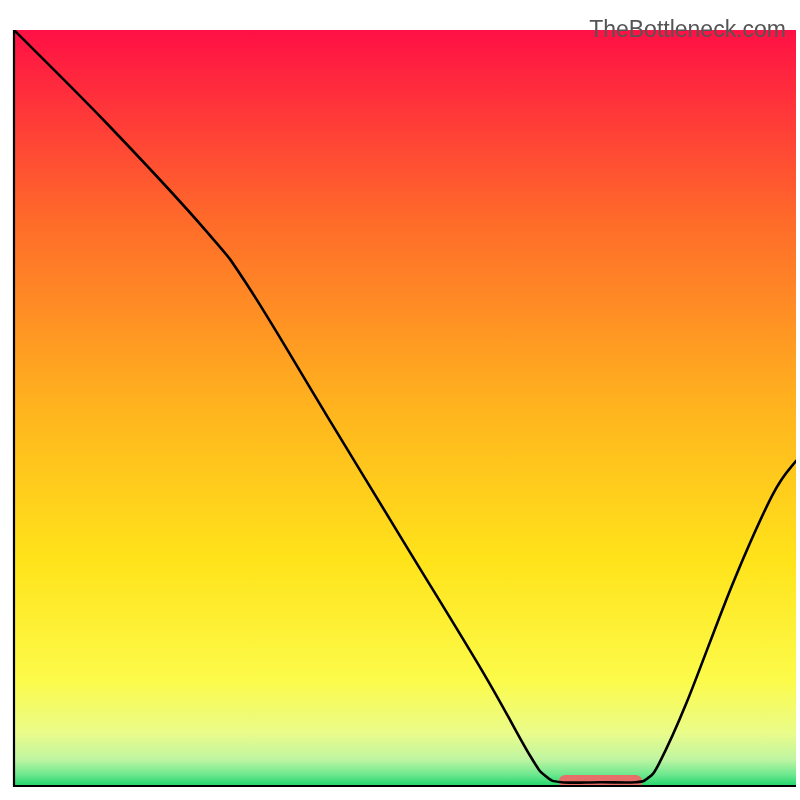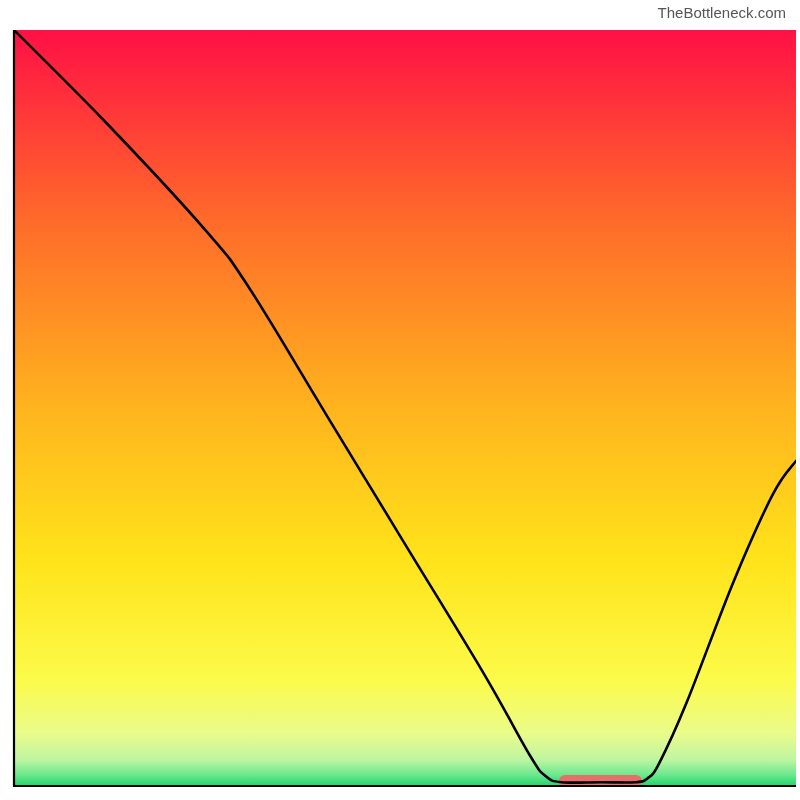--- a/index.html
+++ b/index.html
@@ -11,24 +11,24 @@
     overflow: hidden;
     font-family: Arial, Helvetica, sans-serif;
   }
   .container {
     position: relative;
     width: 800px;
     height: 800px;
   }
   .watermark {
     position: absolute;
-    top: 4px;
+    top: 16px;
     right: 14px;
     color: #555;
-    font-size: 15px;
+    font-size: 23px;
     font-weight: 500;
     z-index: 10;
   }
   svg {
     display: block;
   }
 </style>
 </head>
 <body>
 <div class="container">

